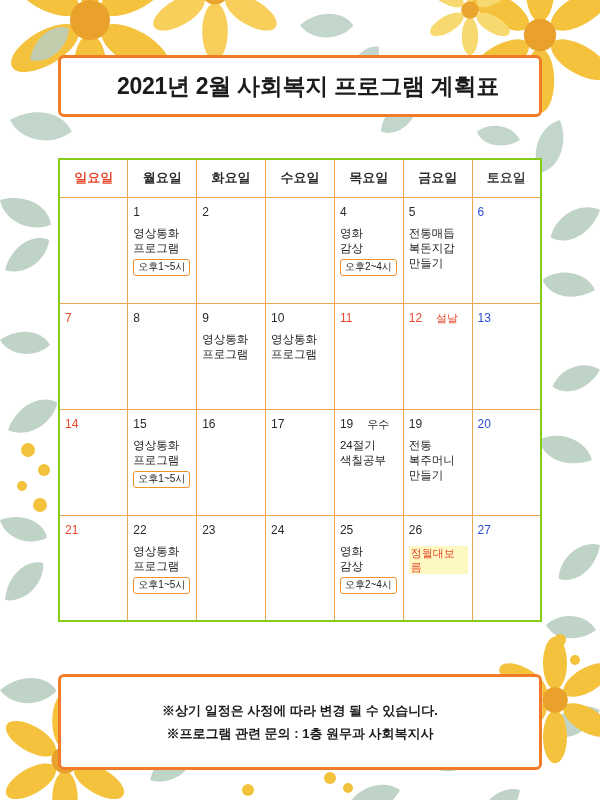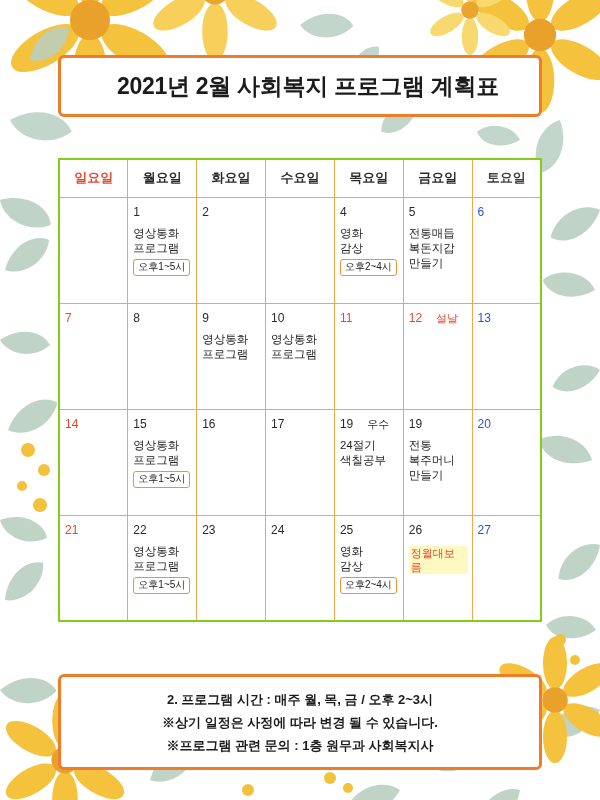--- a/index.html
+++ b/index.html
@@ -393,16 +393,15 @@
           <div class="cell"><span class="daynum">26</span><div class="events"><span class="jeongwol">정월대보름</span></div></div>
         </td>
         <td>
           <div class="cell"><span class="daynum sat">27</span></div>
         </td>
       </tr>
     </tbody>
 </table>
 
 <div class="notes-box">
-    <div class="note-line">2. 프로그램 시간 : 매주 월, 목, 금 / 오후 2~3시</div>
     <div class="note-line">※상기 일정은 사정에 따라 변경 될 수 있습니다.</div>
     <div class="note-line">※프로그램 관련 문의 : 1층 원무과 사회복지사</div>
   </div>
 
 </body></html>

